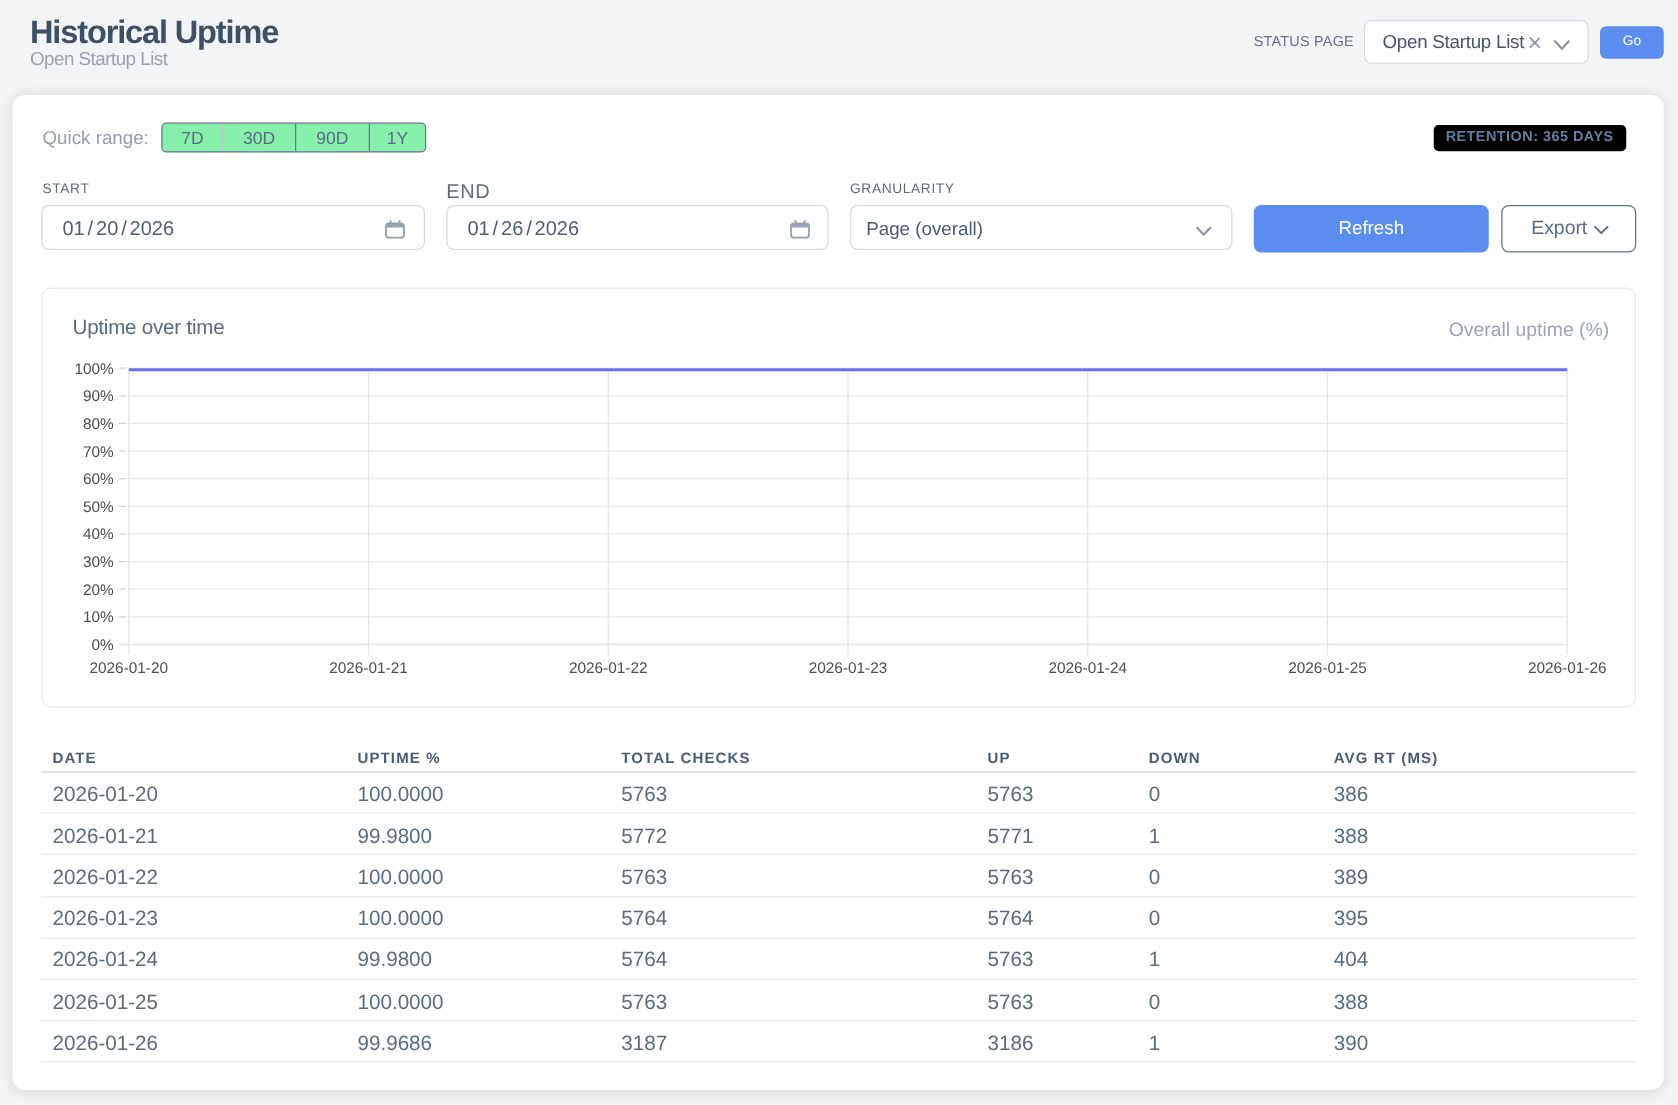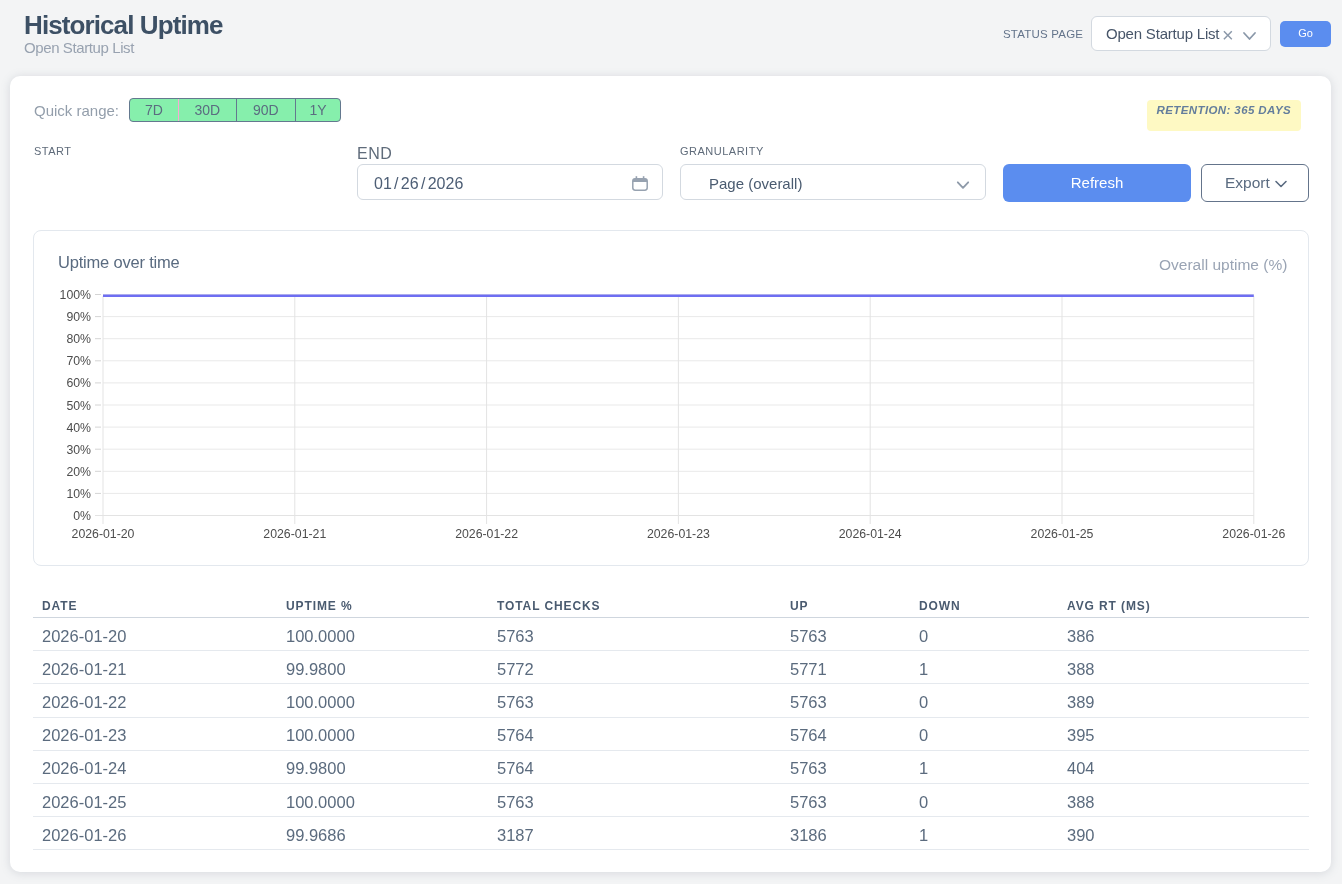--- a/index.html
+++ b/index.html
@@ -28,37 +28,46 @@
 
   <div class="abs" style="left:10px; top:76px; width:1321px; height:796px; background:#fff; border-radius:10px; box-shadow:0 1px 10px rgba(110,120,135,0.22);">
 
     <div class="abs" style="left:24px; top:25.5px; font-size:15px; color:#939eab;">Quick range:</div>
     <div class="abs" style="left:119px; top:22px; display:flex; border:1px solid #64788f; border-radius:4px; overflow:hidden; background:#86efac;">
       <div style="padding:3px 0; width:48px; text-align:center; font-size:14px; color:#5b6c80;">7D</div>
       <div style="padding:3px 0; width:57.6px; text-align:center; font-size:14px; color:#5b6c80; border-left:1px solid #f9a8d4;">30D</div>
       <div style="padding:3px 0; width:59.4px; text-align:center; font-size:14px; color:#5b6c80; border-left:1px solid #64788f;">90D</div>
       <div style="padding:3px 0; width:45px; text-align:center; font-size:14px; color:#5b6c80; border-left:1px solid #64788f;">1Y</div>
     </div>
-    <div class="abs" style="left:1136.5px; top:24px; height:31px; background:#fef9c3; border-radius:4px; padding:0 10px; font-size:11.5px; font-weight:bold; color:#647e9c; letter-spacing:0.4px; line-height:21px;font-style:italic;">RETENTION: 365 DAYS</div>
+    <div class="abs" style="left:1136.5px; top:24px; height:21px; background:#000000; border-radius:4px; padding:0 10px; font-size:11.5px; font-weight:bold; color:#647e9c; letter-spacing:0.4px; line-height:21px;">RETENTION: 365 DAYS</div>
 
     <div class="abs" style="left:24px; top:68.5px; font-size:11px; color:#5f6b7a; letter-spacing:0.5px;">START</div>
     <div class="abs" style="left:347px; top:68.5px; font-size:16px; color:#5f6b7a; letter-spacing:0.5px;">END</div>
     <div class="abs" style="left:670px; top:68.5px; font-size:11px; color:#5f6b7a; letter-spacing:0.5px;">GRANULARITY</div>
 
+    <div class="abs" style="left:23px; top:88px; width:307px; height:36px; border:1px solid #d3d9e0; border-radius:6px;">
+      <span class="abs" style="left:16px; top:10px; font-size:16px; color:#4d5e75;">01<i>/</i>20<i>/</i>2026</span>
+      <svg class="abs" style="left:274px; top:10.5px;" width="16" height="15" viewBox="0 0 16 15">
+          <line x1="4.4" y1="0.2" x2="4.4" y2="3.2" stroke="#97a2b0" stroke-width="1.6"></line>
+          <line x1="11.6" y1="0.2" x2="11.6" y2="3.2" stroke="#97a2b0" stroke-width="1.6"></line>
+          <rect x="0.8" y="2.8" width="14.4" height="11.4" rx="2.4" fill="none" stroke="#97a2b0" stroke-width="1.5"></rect>
+          <path d="M0.8 5.9 v-0.9 a2.4 2.4 0 0 1 2.4 -2.4 h9.6 a2.4 2.4 0 0 1 2.4 2.4 v0.9 z" fill="#97a2b0"></path>
+        </svg>
+    </div>
     <div class="abs" style="left:347px; top:88px; width:306px; height:36px; border:1px solid #d3d9e0; border-radius:6px;">
       <span class="abs" style="left:16px; top:10px; font-size:16px; color:#4d5e75;">01<i>/</i>26<i>/</i>2026</span>
       <svg class="abs" style="left:274px; top:10.5px;" width="16" height="15" viewBox="0 0 16 15">
           <line x1="4.4" y1="0.2" x2="4.4" y2="3.2" stroke="#97a2b0" stroke-width="1.6"></line>
           <line x1="11.6" y1="0.2" x2="11.6" y2="3.2" stroke="#97a2b0" stroke-width="1.6"></line>
           <rect x="0.8" y="2.8" width="14.4" height="11.4" rx="2.4" fill="none" stroke="#97a2b0" stroke-width="1.5"></rect>
           <path d="M0.8 5.9 v-0.9 a2.4 2.4 0 0 1 2.4 -2.4 h9.6 a2.4 2.4 0 0 1 2.4 2.4 v0.9 z" fill="#97a2b0"></path>
         </svg>
     </div>
     <div class="abs" style="left:670px; top:88px; width:306px; height:36px; border:1px solid #d3d9e0; border-radius:6px;">
-      <span class="abs" style="left:12px; top:9.5px; font-size:15px; color:#4a5b70;margin-left:16px;">Page (overall)</span>
+      <span class="abs" style="left:12px; top:9.5px; font-size:15px; color:#4a5b70;">Page (overall)</span>
       <svg class="abs" style="left:275px; top:16px;" width="14" height="9" viewBox="0 0 14 9">
           <path d="M1.8 1.3 L7 6.8 L12.2 1.3" fill="none" stroke="#8e9aa9" stroke-width="1.8" stroke-linecap="round" stroke-linejoin="round"></path>
         </svg>
     </div>
     <div class="abs" style="left:993px; top:88px; width:188px; height:38px; background:#5b8def; border-radius:6px; color:#fff; font-size:15px; text-align:center; line-height:38px;">Refresh</div>
     <div class="abs" style="left:1191px; top:88px; width:108px; height:38px; border:1px solid #64748b; border-radius:6px; font-size:15.5px; color:#5a6b80; line-height:36px;">
       <span class="abs" style="left:23px;">Export</span>
       <svg class="abs" style="left:72px; top:15px;" width="14" height="9" viewBox="0 0 14 9">
           <path d="M2 1.5 L7 6.5 L12 1.5" fill="none" stroke="#5a6b80" stroke-width="1.6" stroke-linecap="round" stroke-linejoin="round"></path>
         </svg>

